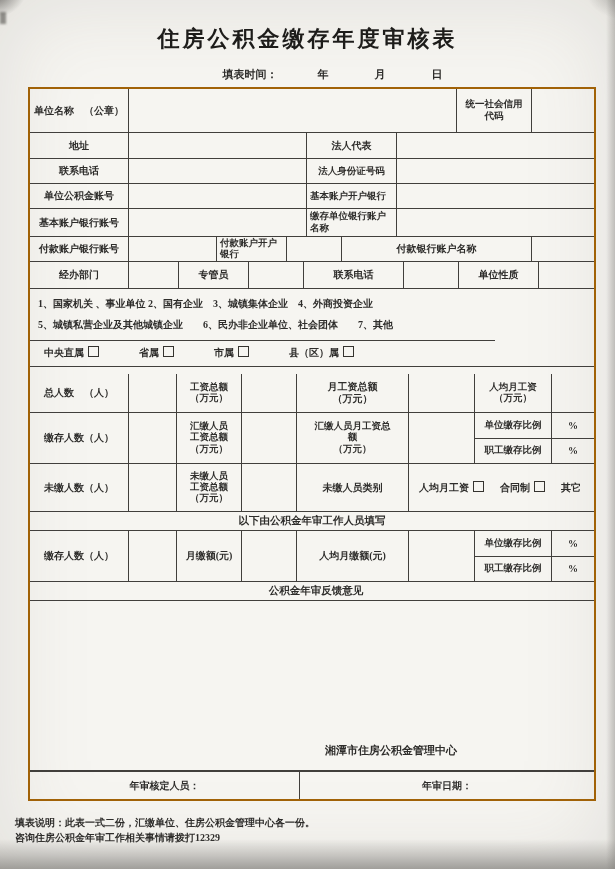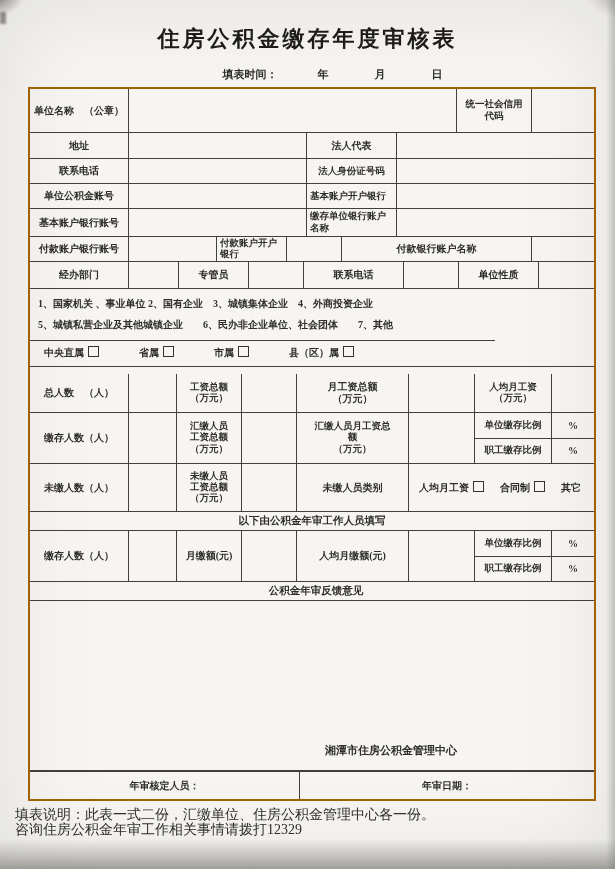--- a/index.html
+++ b/index.html
@@ -63,21 +63,21 @@
   .ratio-block .sub .cell{height:auto;}
   .cb{display:inline-block;width:9px;height:9px;border:1px solid #35332f;margin-left:4px;vertical-align:-1px;background:transparent;}
   .opt{margin-right:40px;white-space:nowrap;}
   .opt2{margin-right:16px;white-space:nowrap;}
   .section-head{justify-content:center;font-size:10.5px;}
   .feedback-area{position:relative;height:169px;}
   .center-name{
     position:absolute;left:64%;bottom:12px;transform:translateX(-50%);
     font-size:11px;font-weight:bold;white-space:nowrap;
   }
-  .notes{margin:6px 0 0 15px;font-size:14px;font-weight:normal;line-height:15px;}
+  .notes{margin:14px 0 0 15px;font-size:10px;font-weight:bold;line-height:15px;}
 </style>
 </head>
 <body>
 
 <div class="scan-page">
 
   <h1 class="page-title">住房公积金缴存年度审核表</h1>
 
   <div class="fill-time">
     <span class="seg">填表时间：</span>

